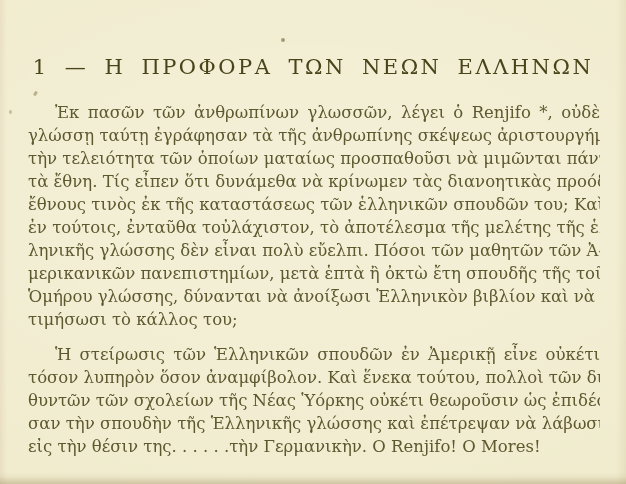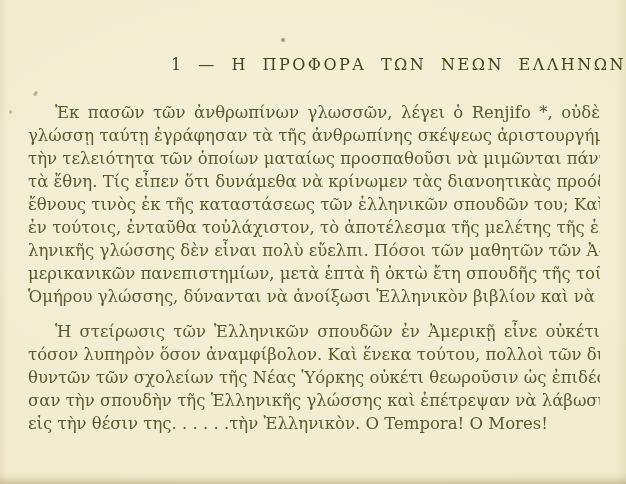--- a/index.html
+++ b/index.html
@@ -24,22 +24,22 @@
       linear-gradient(270deg, rgba(170,150,100,0.14) 0px, rgba(170,150,100,0) 10px),
       linear-gradient(0deg, rgba(140,120,70,0.16) 0px, rgba(140,120,70,0) 12px),
       var(--paper);
     color: var(--ink);
   }
   .chapter-title {
     position: absolute;
     top: 55px;
     left: 0;
     width: 100%;
-    text-align: right;
-    font-size: 16px;
+    text-align: center;
+    font-size: 21px;
     letter-spacing: 2.5px;
     word-spacing: 7px;
     color: var(--title-ink);
     white-space: nowrap;
   }
   .body-text {
     position: absolute;
     top: 101px;
     left: 28px;
     right: 26px;
@@ -93,26 +93,27 @@
     <div class="paragraph">
       <div class="line first">Ἐκ πασῶν τῶν ἀνθρωπίνων γλωσσῶν, λέγει ὁ  Renjifo  *, οὐδὲ</div>
       <div class="line">γλώσσῃ ταύτῃ ἐγράφησαν  τὰ τῆς ἀνθρωπίνης σκέψεως ἀριστουργήματα,</div>
       <div class="line">τὴν τελειότητα τῶν ὁποίων ματαίως  προσπαθοῦσι νὰ  μιμῶνται  πάντα</div>
       <div class="line">τὰ ἔθνη. Τίς εἶπεν ὅτι δυνάμεθα νὰ κρίνωμεν τὰς διανοητικὰς προόδους</div>
       <div class="line">ἔθνους τινὸς ἐκ τῆς  καταστάσεως τῶν ἑλληνικῶν σπουδῶν του;  Καὶ</div>
       <div class="line">ἐν τούτοις, ἐνταῦθα τοὐλάχιστον, τὸ ἀποτέλεσμα τῆς μελέτης τῆς ἑλ-</div>
       <div class="line">ληνικῆς γλώσσης δὲν εἶναι πολὺ εὔελπι.  Πόσοι τῶν  μαθητῶν τῶν Ἀ-</div>
       <div class="line">μερικανικῶν πανεπιστημίων, μετὰ ἑπτὰ  ἢ  ὀκτὼ ἔτη σπουδῆς τῆς  τοῦ</div>
       <div class="line">Ὁμήρου γλώσσης, δύνανται νὰ ἀνοίξωσι Ἑλληνικὸν βιβλίον καὶ νὰ ἐκ-</div>
+      <div class="line last">τιμήσωσι  τὸ κάλλος του;</div>
     </div>
 
     <div class="paragraph">
       <div class="line first">Ἡ στείρωσις τῶν Ἑλληνικῶν σπουδῶν ἐν Ἀμερικῇ εἶνε οὐκέτι</div>
       <div class="line">τόσον λυπηρὸν ὅσον ἀναμφίβολον. Καὶ ἕνεκα τούτου, πολλοὶ τῶν διευ-</div>
       <div class="line">θυντῶν τῶν σχολείων τῆς Νέας Ὑόρκης οὐκέτι θεωροῦσιν ὡς ἐπιδέου-</div>
       <div class="line">σαν τὴν σπουδὴν τῆς Ἑλληνικῆς γλώσσης καὶ  ἐπέτρεψαν νὰ λάβωσιν</div>
-      <div class="line last">εἰς τὴν θέσιν της. . . . . .τὴν Ἑλληνικὸν. O Tempora! O Mores!</div>
+      <div class="line last">εἰς τὴν θέσιν της. . . . . .τὴν Γερμανικὴν. O Renjifo! O Mores!</div>
     </div>
 
   </div>
 
   <div class="bottom-shade"></div>
 </div>
 
 </body></html>

